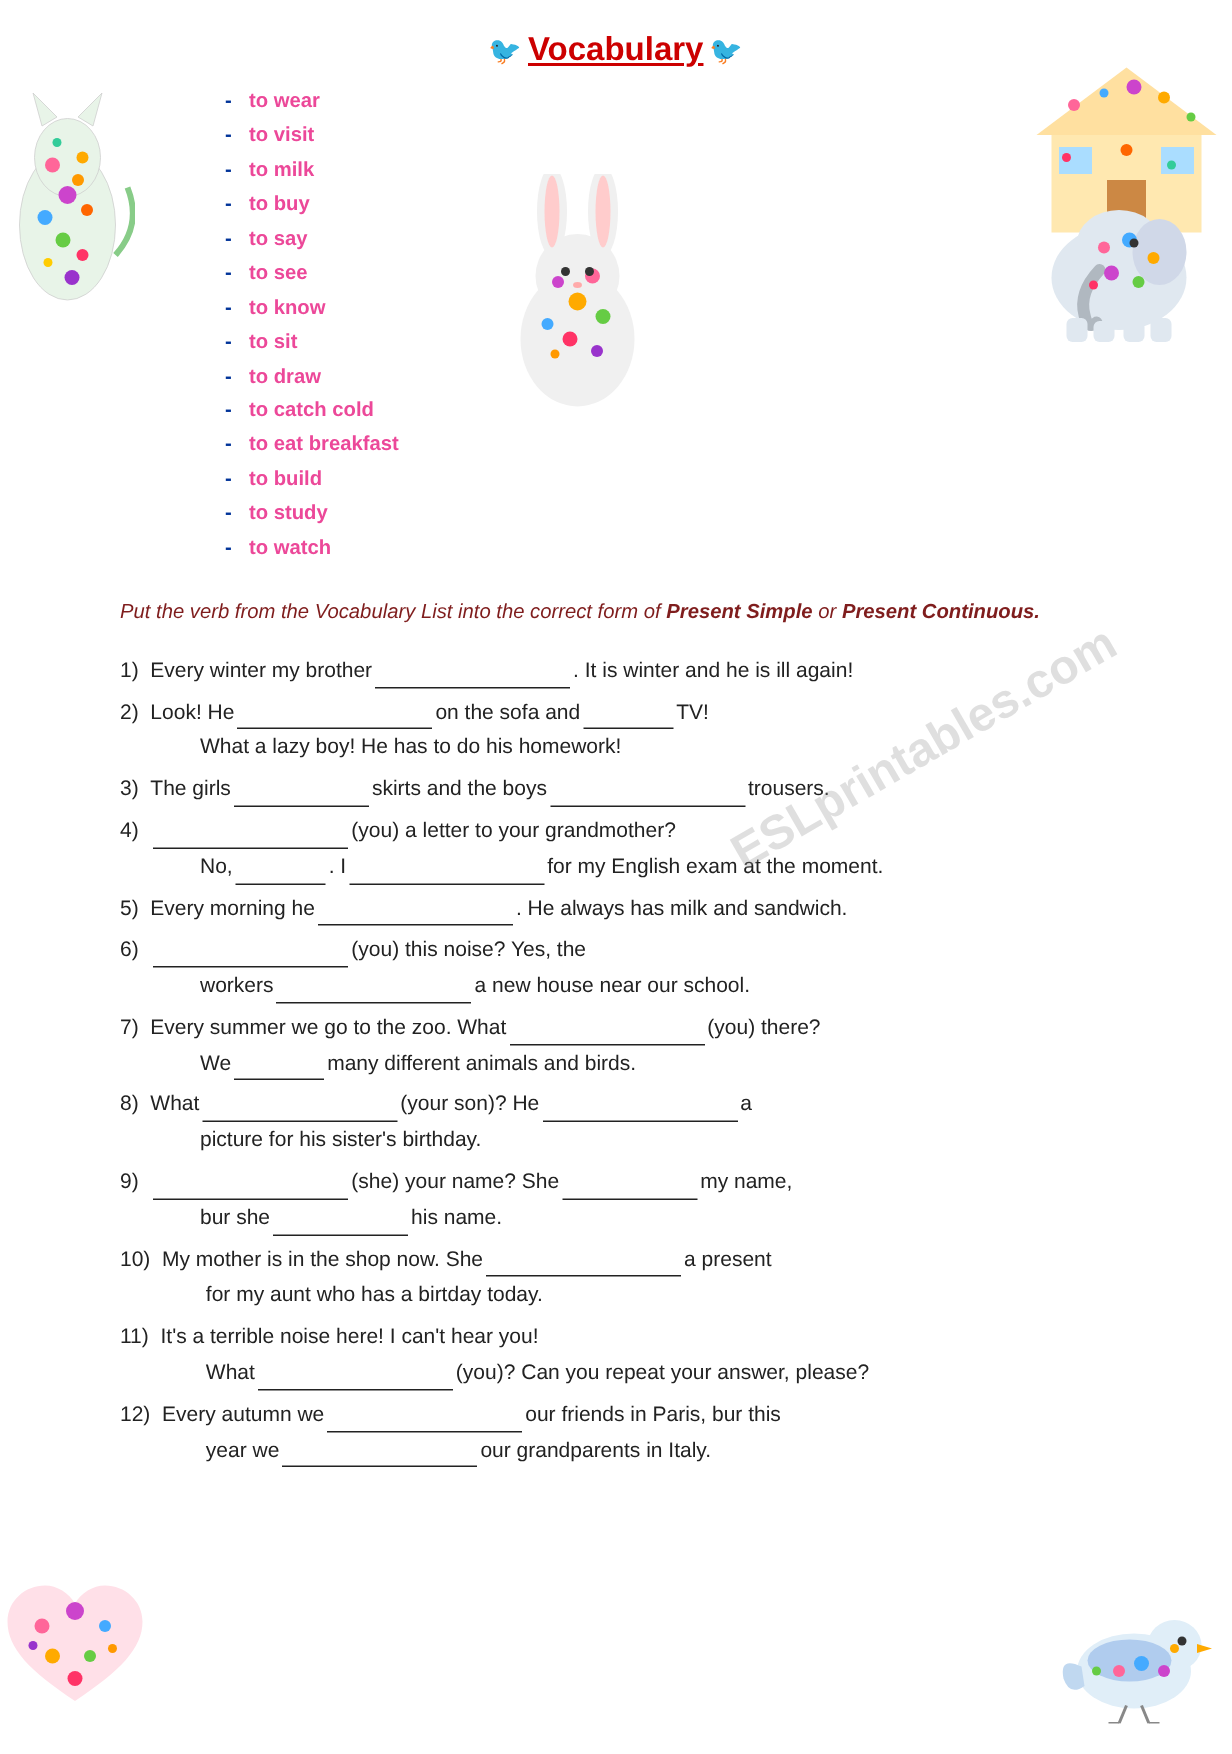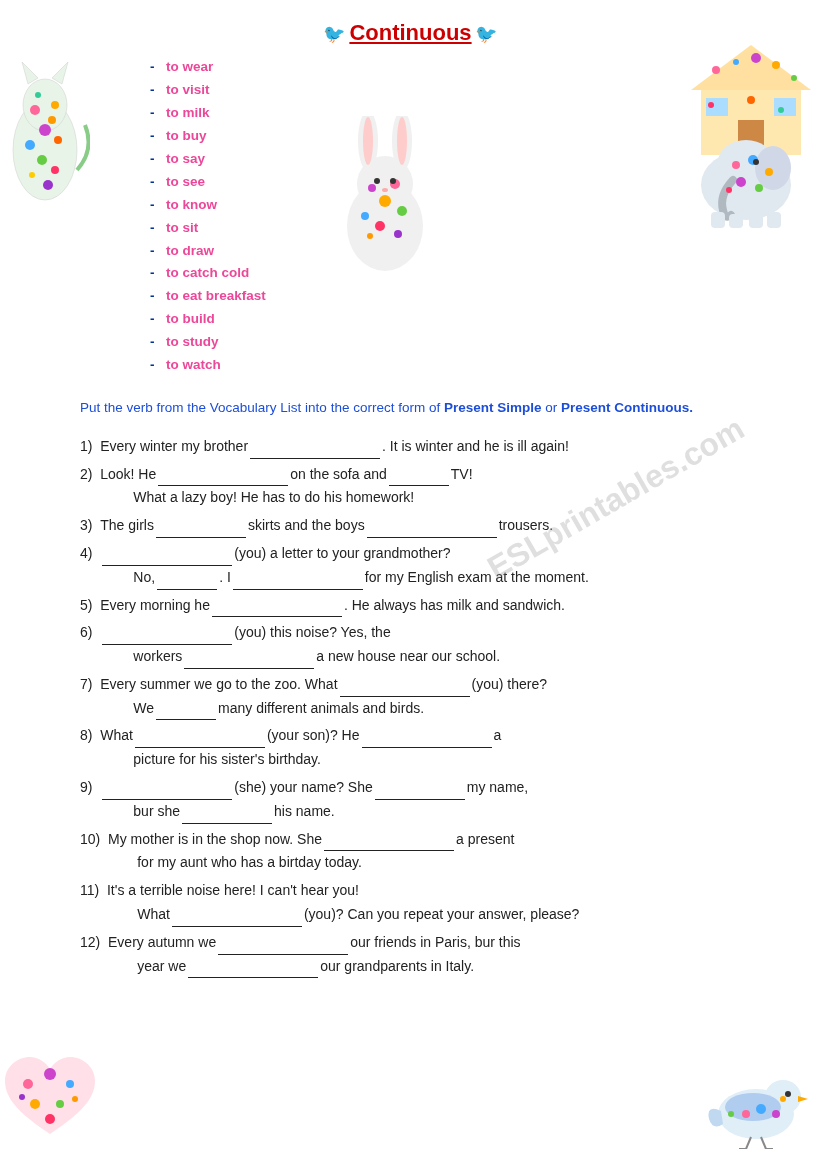--- a/index.html
+++ b/index.html
@@ -117,26 +117,27 @@
       color: rgba(150,150,150,0.3);
       font-weight: bold;
       transform: rotate(-30deg);
       white-space: nowrap;
       pointer-events: none;
       z-index: 10;
     }
 
     
     .instructions {
-      color: #1d4ed8;
+      color: #7f1d1d;
       font-size: 13.5px;
       font-weight: normal;
       margin-bottom: 16px;
       line-height: 1.6;
       max-width: 680px;
+      font-style: italic;
     }
     .instructions strong {
       font-weight: bold;
     }
     .blank {
       display: inline-block;
       border-bottom: 1px solid #222;
       min-width: 90px;
       height: 14px;
       vertical-align: bottom;
@@ -206,21 +207,21 @@
       <circle cx="90" cy="25" r="4" fill="#ffaa00"></circle>
       <circle cx="108" cy="38" r="3" fill="#66cc44"></circle>
       <circle cx="25" cy="65" r="3" fill="#ff3366"></circle>
       <circle cx="95" cy="70" r="3" fill="#33cc99"></circle>
       <circle cx="65" cy="60" r="4" fill="#ff6600"></circle>
     </svg>
   </div>
 
   <div class="title-area">
     <span class="title-icon">🐦</span>
-    <span class="title-text">Continuous</span>
+    <span class="title-text">Vocabulary</span>
     <span class="title-icon">🐦</span>
   </div>
 
   <div class="vocab-section">
     <div style="min-width:100px;"></div>
     <ul class="vocab-list">
     <li>to wear</li>
         <li>to visit</li>
         <li>to milk</li>
         <li>to buy</li>

